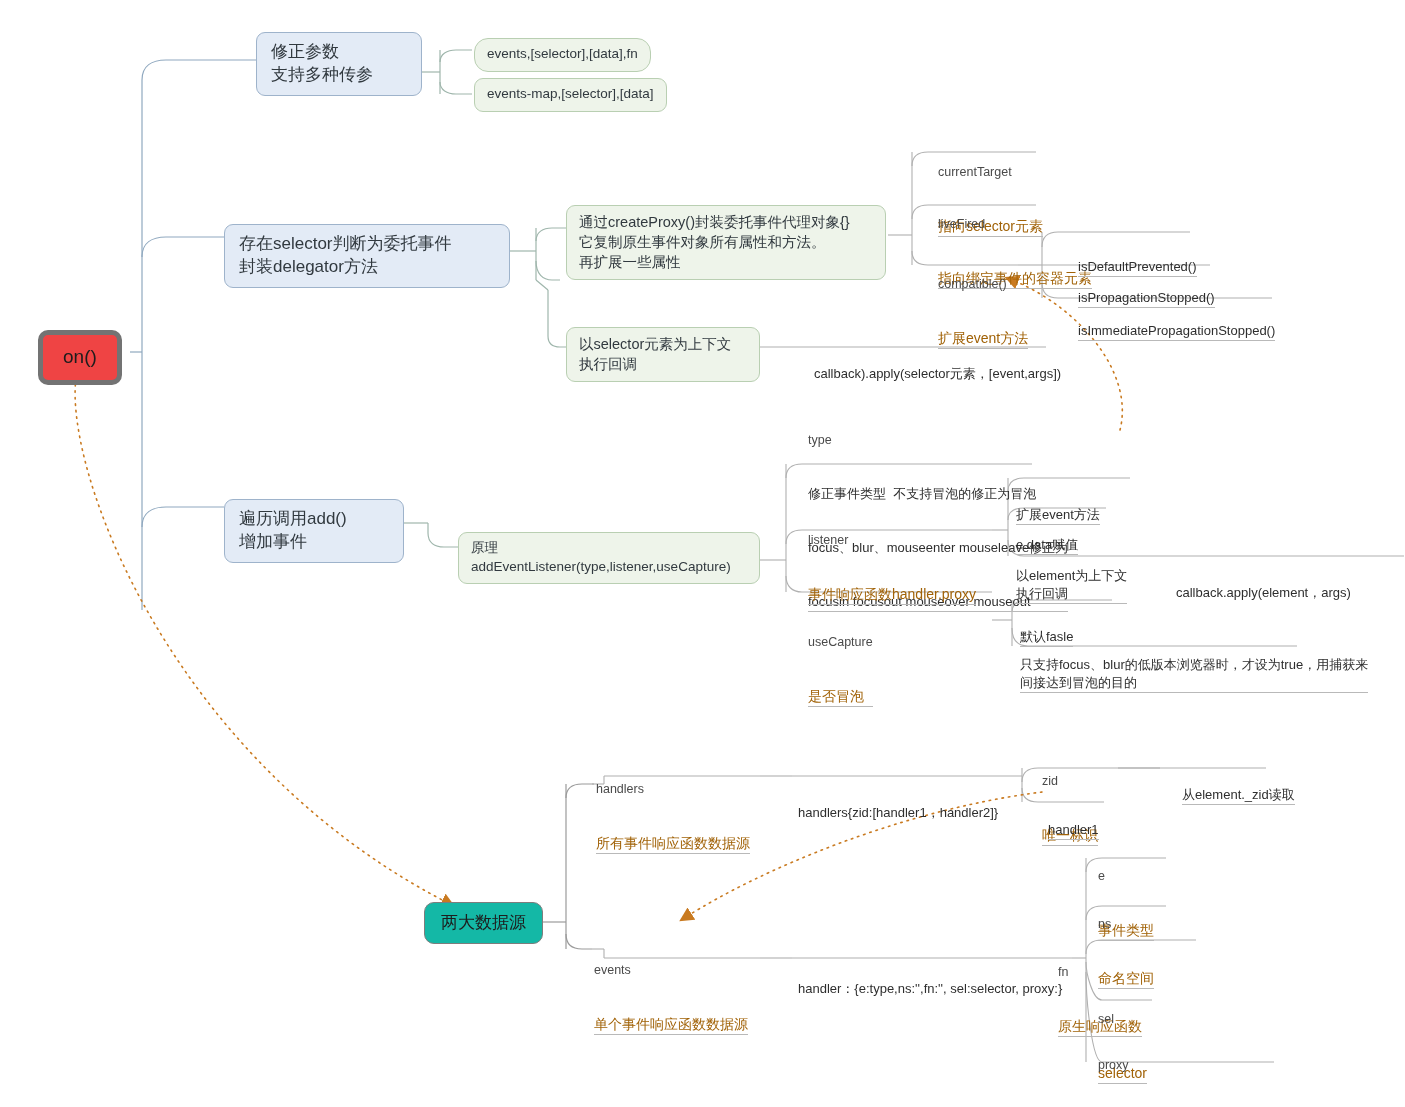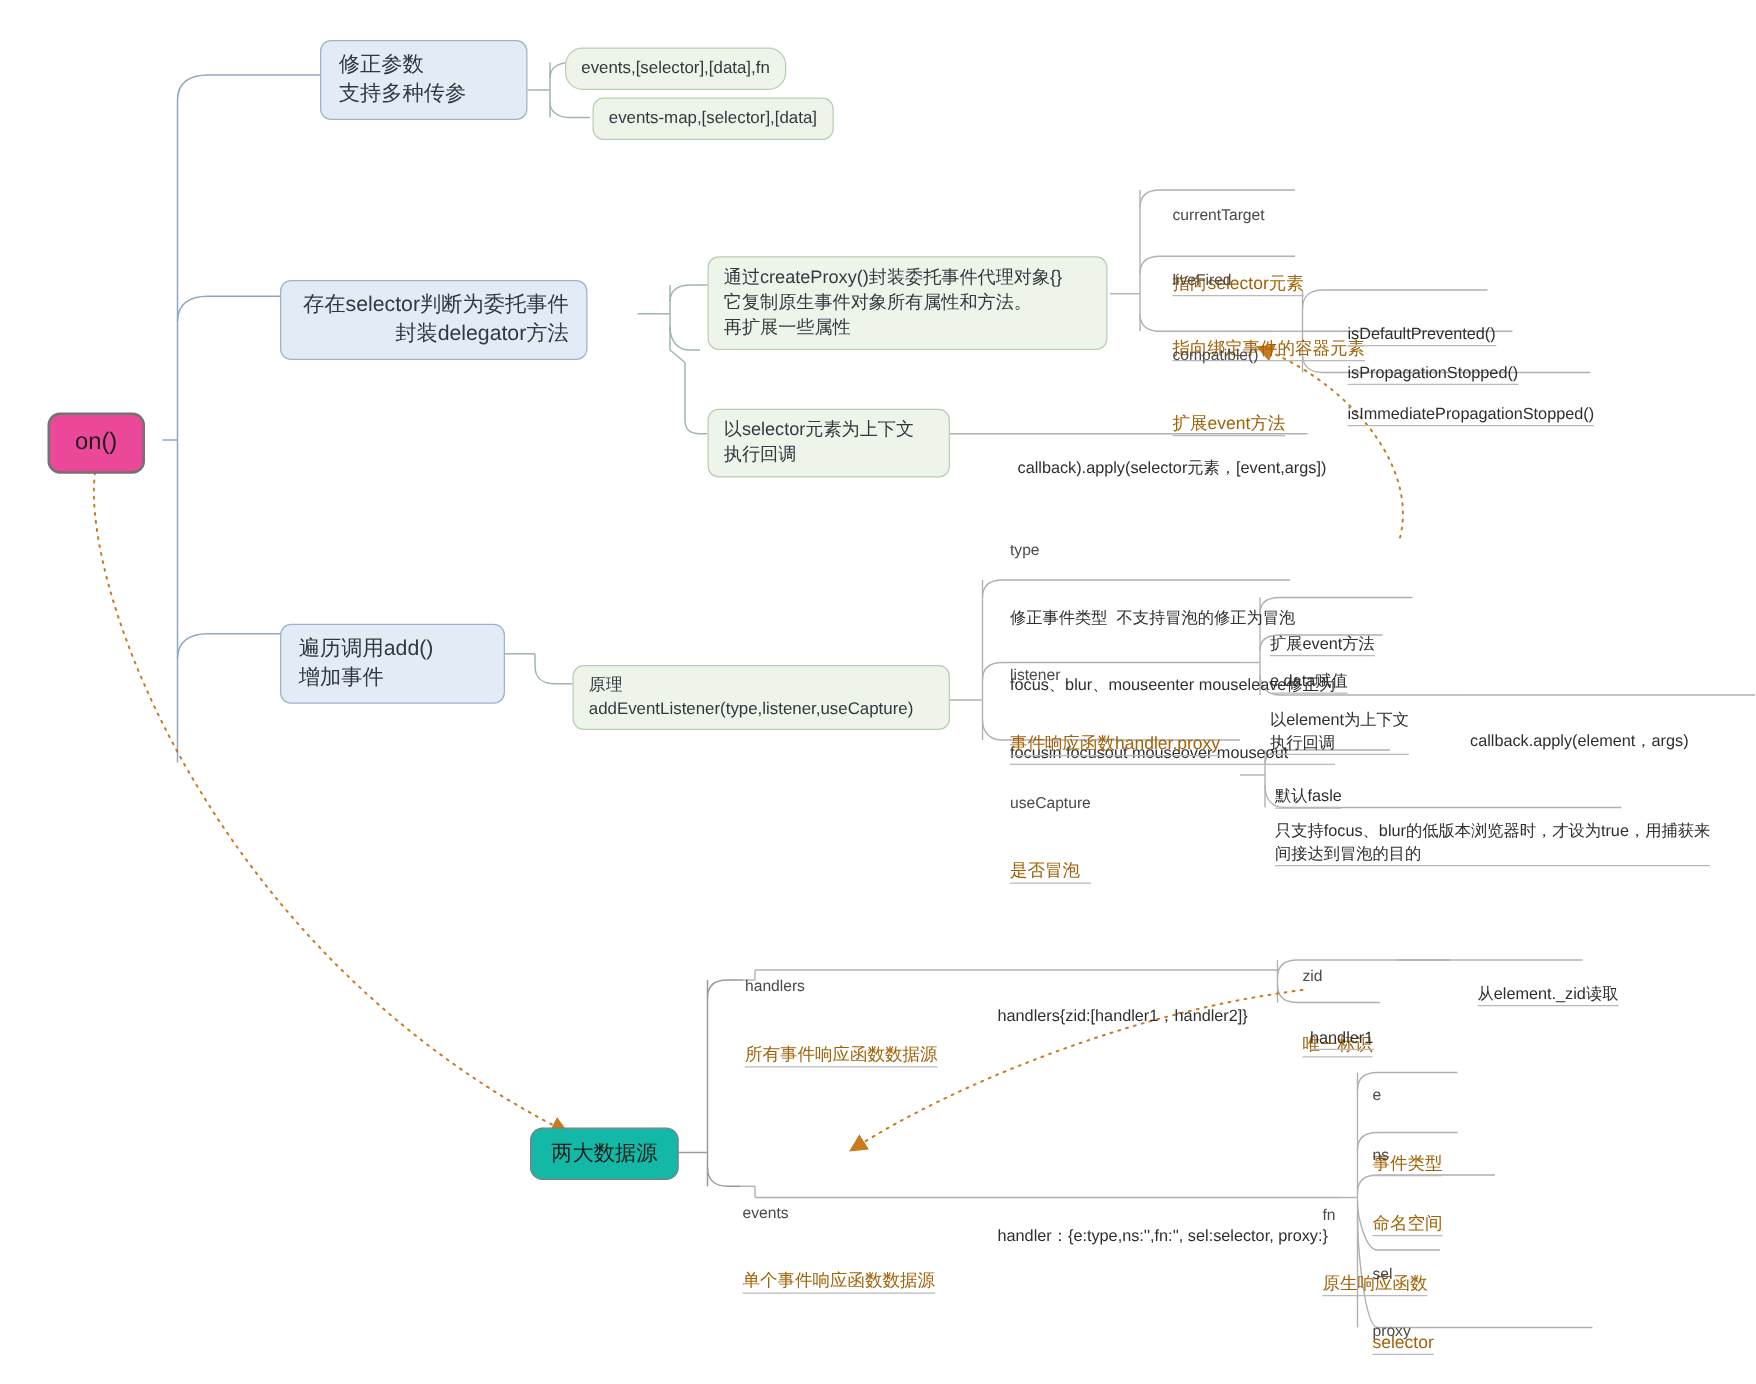--- a/index.html
+++ b/index.html
@@ -36,22 +36,22 @@
   }
   
   .box {
     border-radius: 9px;
     border: 1px solid #9fb4cc;
     padding: 7px 14px 8px 14px;
     background: #e4ecf6;
     color: #31393f;
   }
   .box.root {
-    background: #ec4899;
-    border: 2px solid #737373;
+    background: #ef4444;
+    border: 5px solid #737373;
     border-radius: 10px;
     font-size: 19px;
     padding: 9px 20px 10px 20px;
     color: #1d1d1d;
   }
   .box.root2 {
     background: #14b8a6;
     border: 1px solid #7d7d7d;
     border-radius: 10px;
     font-size: 17px;
@@ -216,25 +216,25 @@
     <path d="M1120,430 C1135,370 1075,305 1012,280" fill="none" stroke="#c97a20" stroke-width="1.6" stroke-dasharray="1.5 5" stroke-linecap="round" marker-end="url(#arrowOrange)"></path>
 
     <path d="M1042,792 C900,810 760,870 686,917" fill="none" stroke="#c97a20" stroke-width="1.6" stroke-dasharray="1.5 5" stroke-linecap="round" marker-end="url(#arrowOrange)"></path>
   </svg>
 
   <div class="node box root" style="left:38px; top:330px;">on()</div>
 
   <div class="node box blue" style="left:256px; top:32px; width:166px;">修正参数
 支持多种传参</div>
 
-  <div class="node box green sm" style="left:452px; top:38px;border-radius:14px;">events,[selector],[data],fn</div>
+  <div class="node box green sm" style="left:474px; top:38px;border-radius:14px;">events,[selector],[data],fn</div>
 
   <div class="node box green sm" style="left:474px; top:78px;">events-map,[selector],[data]</div>
 
-  <div class="node box blue" style="left:224px; top:224px; width:246px;text-align:right;">存在selector判断为委托事件
+  <div class="node box blue" style="left:224px; top:224px; width:286px;">存在selector判断为委托事件
 封装delegator方法</div>
 
   <div class="node box green" style="left:566px; top:205px; width:320px;">通过createProxy()封装委托事件代理对象{}
 它复制原生事件对象所有属性和方法。
 再扩展一些属性</div>
 
   <div class="node leaf" style="left:936px; top:128px;">
     <span class="l1">currentTarget</span>
     <span class="l2 ul">指向selector元素</span>
   </div>

